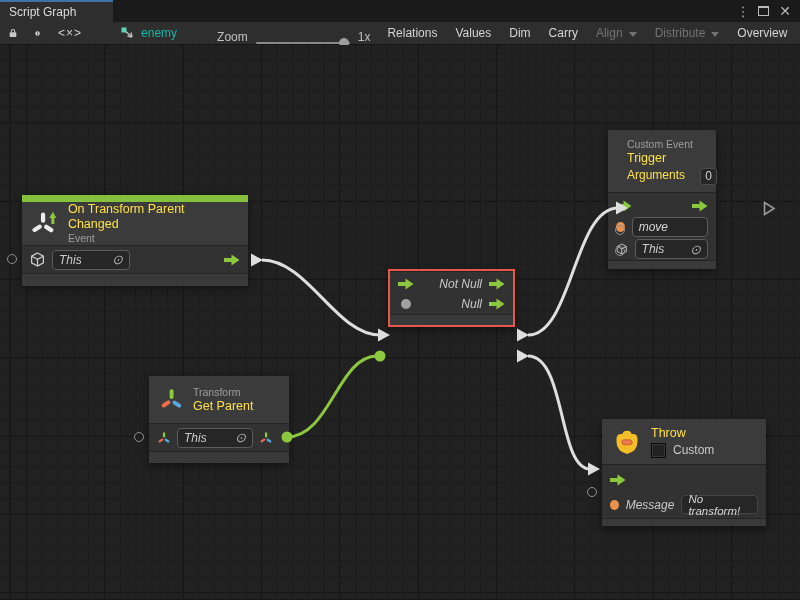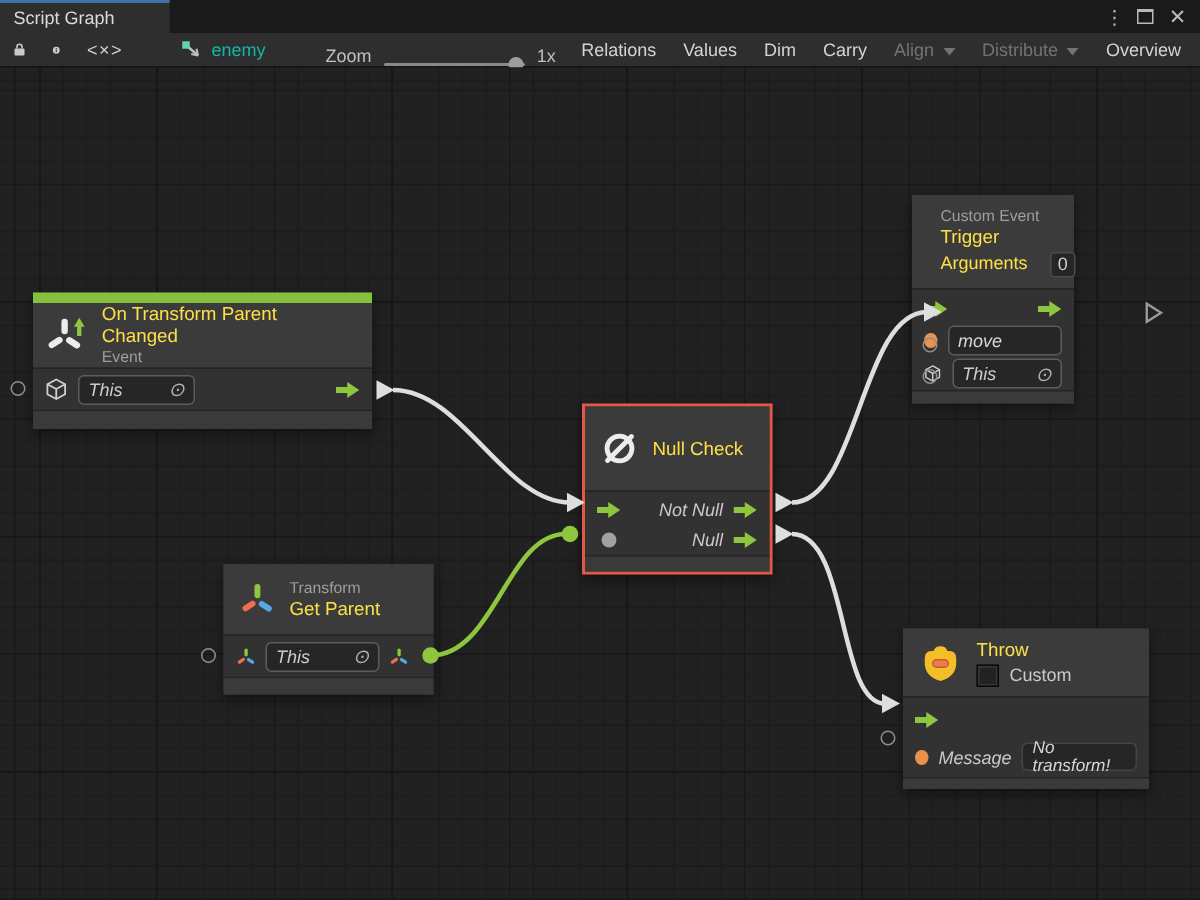--- a/index.html
+++ b/index.html
@@ -232,27 +232,20 @@
           <rect x="10.2" y="2.2" width="3.8" height="9.2" rx="1.9" transform="rotate(123 12 13)" fill="#56a8e0"></rect>
           <rect x="10.2" y="2.2" width="3.8" height="9.2" rx="1.9" transform="rotate(-123 12 13)" fill="#ef6e4d"></rect>
         </svg>
       </div>
     </div>
     <div class="nfoot" style="height:12px;"></div>
   </div>
   <div class="portcircle" style="left:134px; top:432px;"></div>
 
   <div class="node selected" style="left:388px; top:269px; width:127px;">
-    <div class="nhead" style="height:56px;">
-      <svg width="26" height="26" viewBox="0 0 26 26">
-        <circle cx="13" cy="13" r="8.3" fill="none" stroke="#ececec" stroke-width="3.2"></circle>
-        <line x1="5" y1="21" x2="21" y2="5" stroke="#ececec" stroke-width="3.2" stroke-linecap="round"></line>
-      </svg>
-      <div class="ntitle">Null Check</div>
-    </div>
     <div class="nbody">
       <div class="nrow" style="height:21px; padding-top:2px;">
         <svg width="16" height="12" viewBox="0 0 16 12">
           <path d="M0 4 h7.5 v-3.4 l8 5.4 -8 5.4 v-3.4 h-7.5 z" fill="#8dc63f"></path>
         </svg>
         <div class="spacer"></div>
         <span class="plabel">Not Null</span>
         <svg width="16" height="12" viewBox="0 0 16 12">
           <path d="M0 4 h7.5 v-3.4 l8 5.4 -8 5.4 v-3.4 h-7.5 z" fill="#8dc63f"></path>
         </svg>

